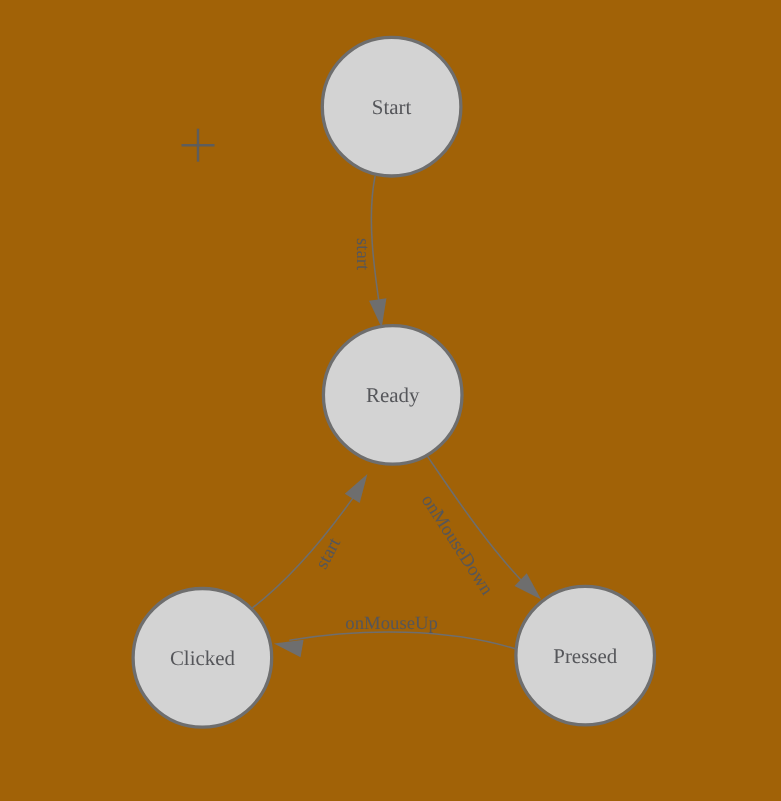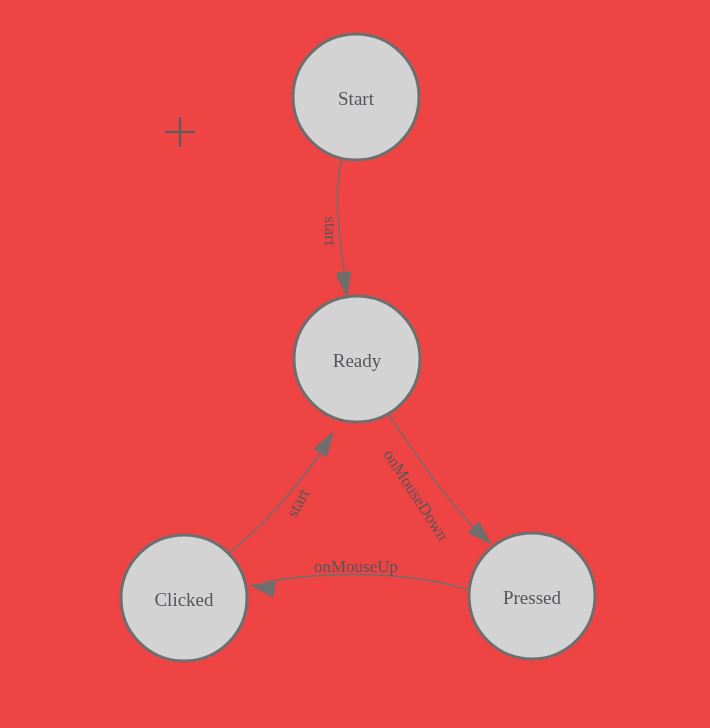--- a/index.html
+++ b/index.html
@@ -11,21 +11,21 @@
   body {
     width: 710px;
     height: 728px;
     overflow: hidden;
     font-family: "Liberation Serif", "DejaVu Serif", serif;
   }
   #canvas-wrap {
     position: relative;
     width: 710px;
     height: 728px;
-    background: #ef4444;
+    background: #a16207;
   }
   svg#diagram {
     display: block;
     width: 710px;
     height: 728px;
   }
   .node-circle {
     fill: #d3d3d3;
     stroke: #6e6e6e;
     stroke-width: 3;

